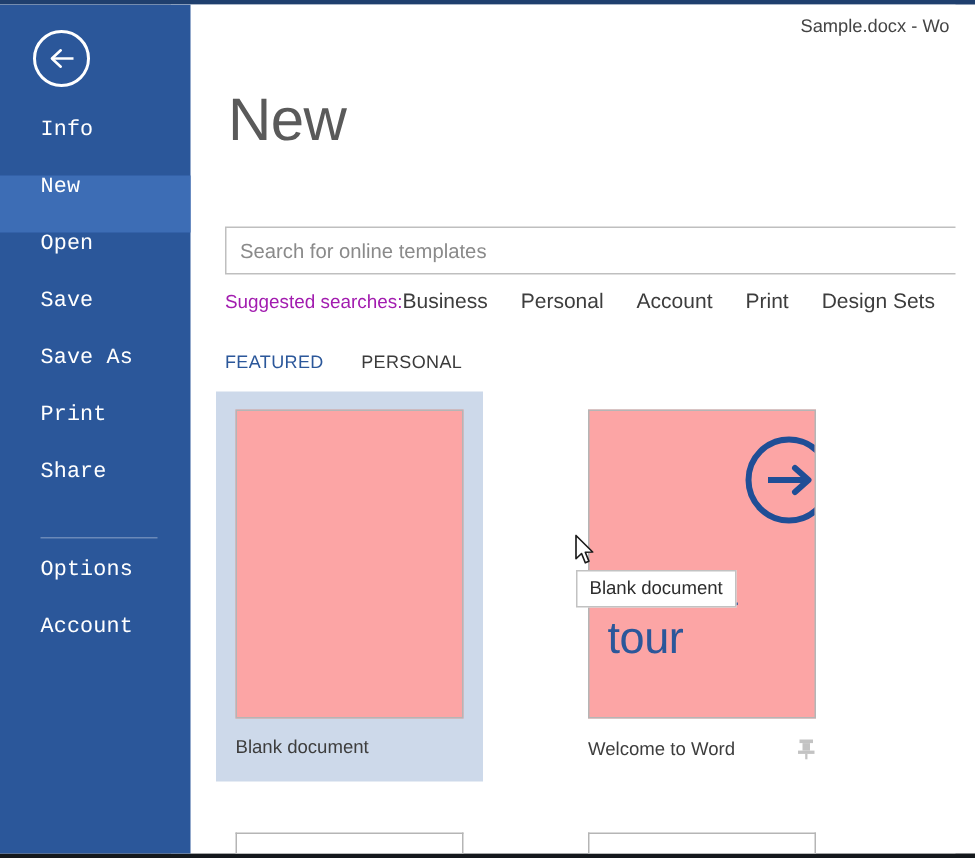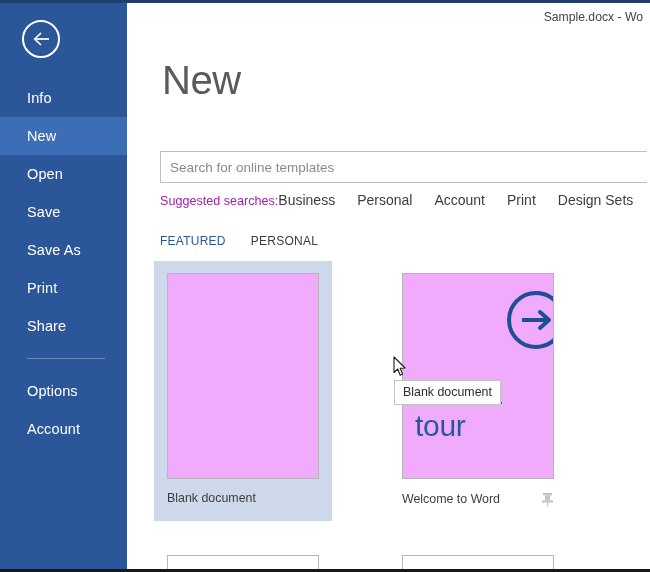--- a/index.html
+++ b/index.html
@@ -38,39 +38,40 @@
   }
   #back-btn svg { display: block; }
   .nav-list {
     position: absolute;
     left: 0; top: 76px;
     width: 127px;
   }
   .nav-item {
     height: 38px;
     display: flex;
-    align-items: center;
+    align-items: flex-start;
     padding-left: 27px;
     color: #ffffff;
     font-size: 14.5px;
     letter-spacing: .1px;
     cursor: pointer;
     white-space: nowrap;
+    font-family: Liberation Mono, monospace;
   }
   .nav-item.selected { background: #3d6db5; }
   .nav-divider {
     height: 1px;
     background: rgba(255,255,255,0.30);
     margin: 13px 22px 13px 27px;
   }
 
   
   #content {
     position: absolute;
-    left: 124px; top: 0;
+    left: 114px; top: 0;
     width: 523px; height: 566px;
     background: #ffffff;
     overflow: hidden;
   }
   #window-title {
     position: absolute;
     right: 4px; top: 7px;
     font-size: 12.2px;
     color: #444444;
     white-space: nowrap;
@@ -147,21 +148,21 @@
   }
   .tcard {
     position: absolute;
     width: 178px;
   }
   .tcard.selected { background: #cdd9ea; }
   .tcard-inner { padding: 12px 13px 0 13px; }
   .thumb {
     width: 152px; height: 206px;
     border: 1px solid #b5b5b5;
-    background: #f0abfc;
+    background: #fca5a5;
     position: relative;
     overflow: hidden;
     cursor: pointer;
   }
   .tcard-footer {
     display: flex;
     align-items: center;
     justify-content: space-between;
     padding: 12px 13px 16px 13px;
   }

